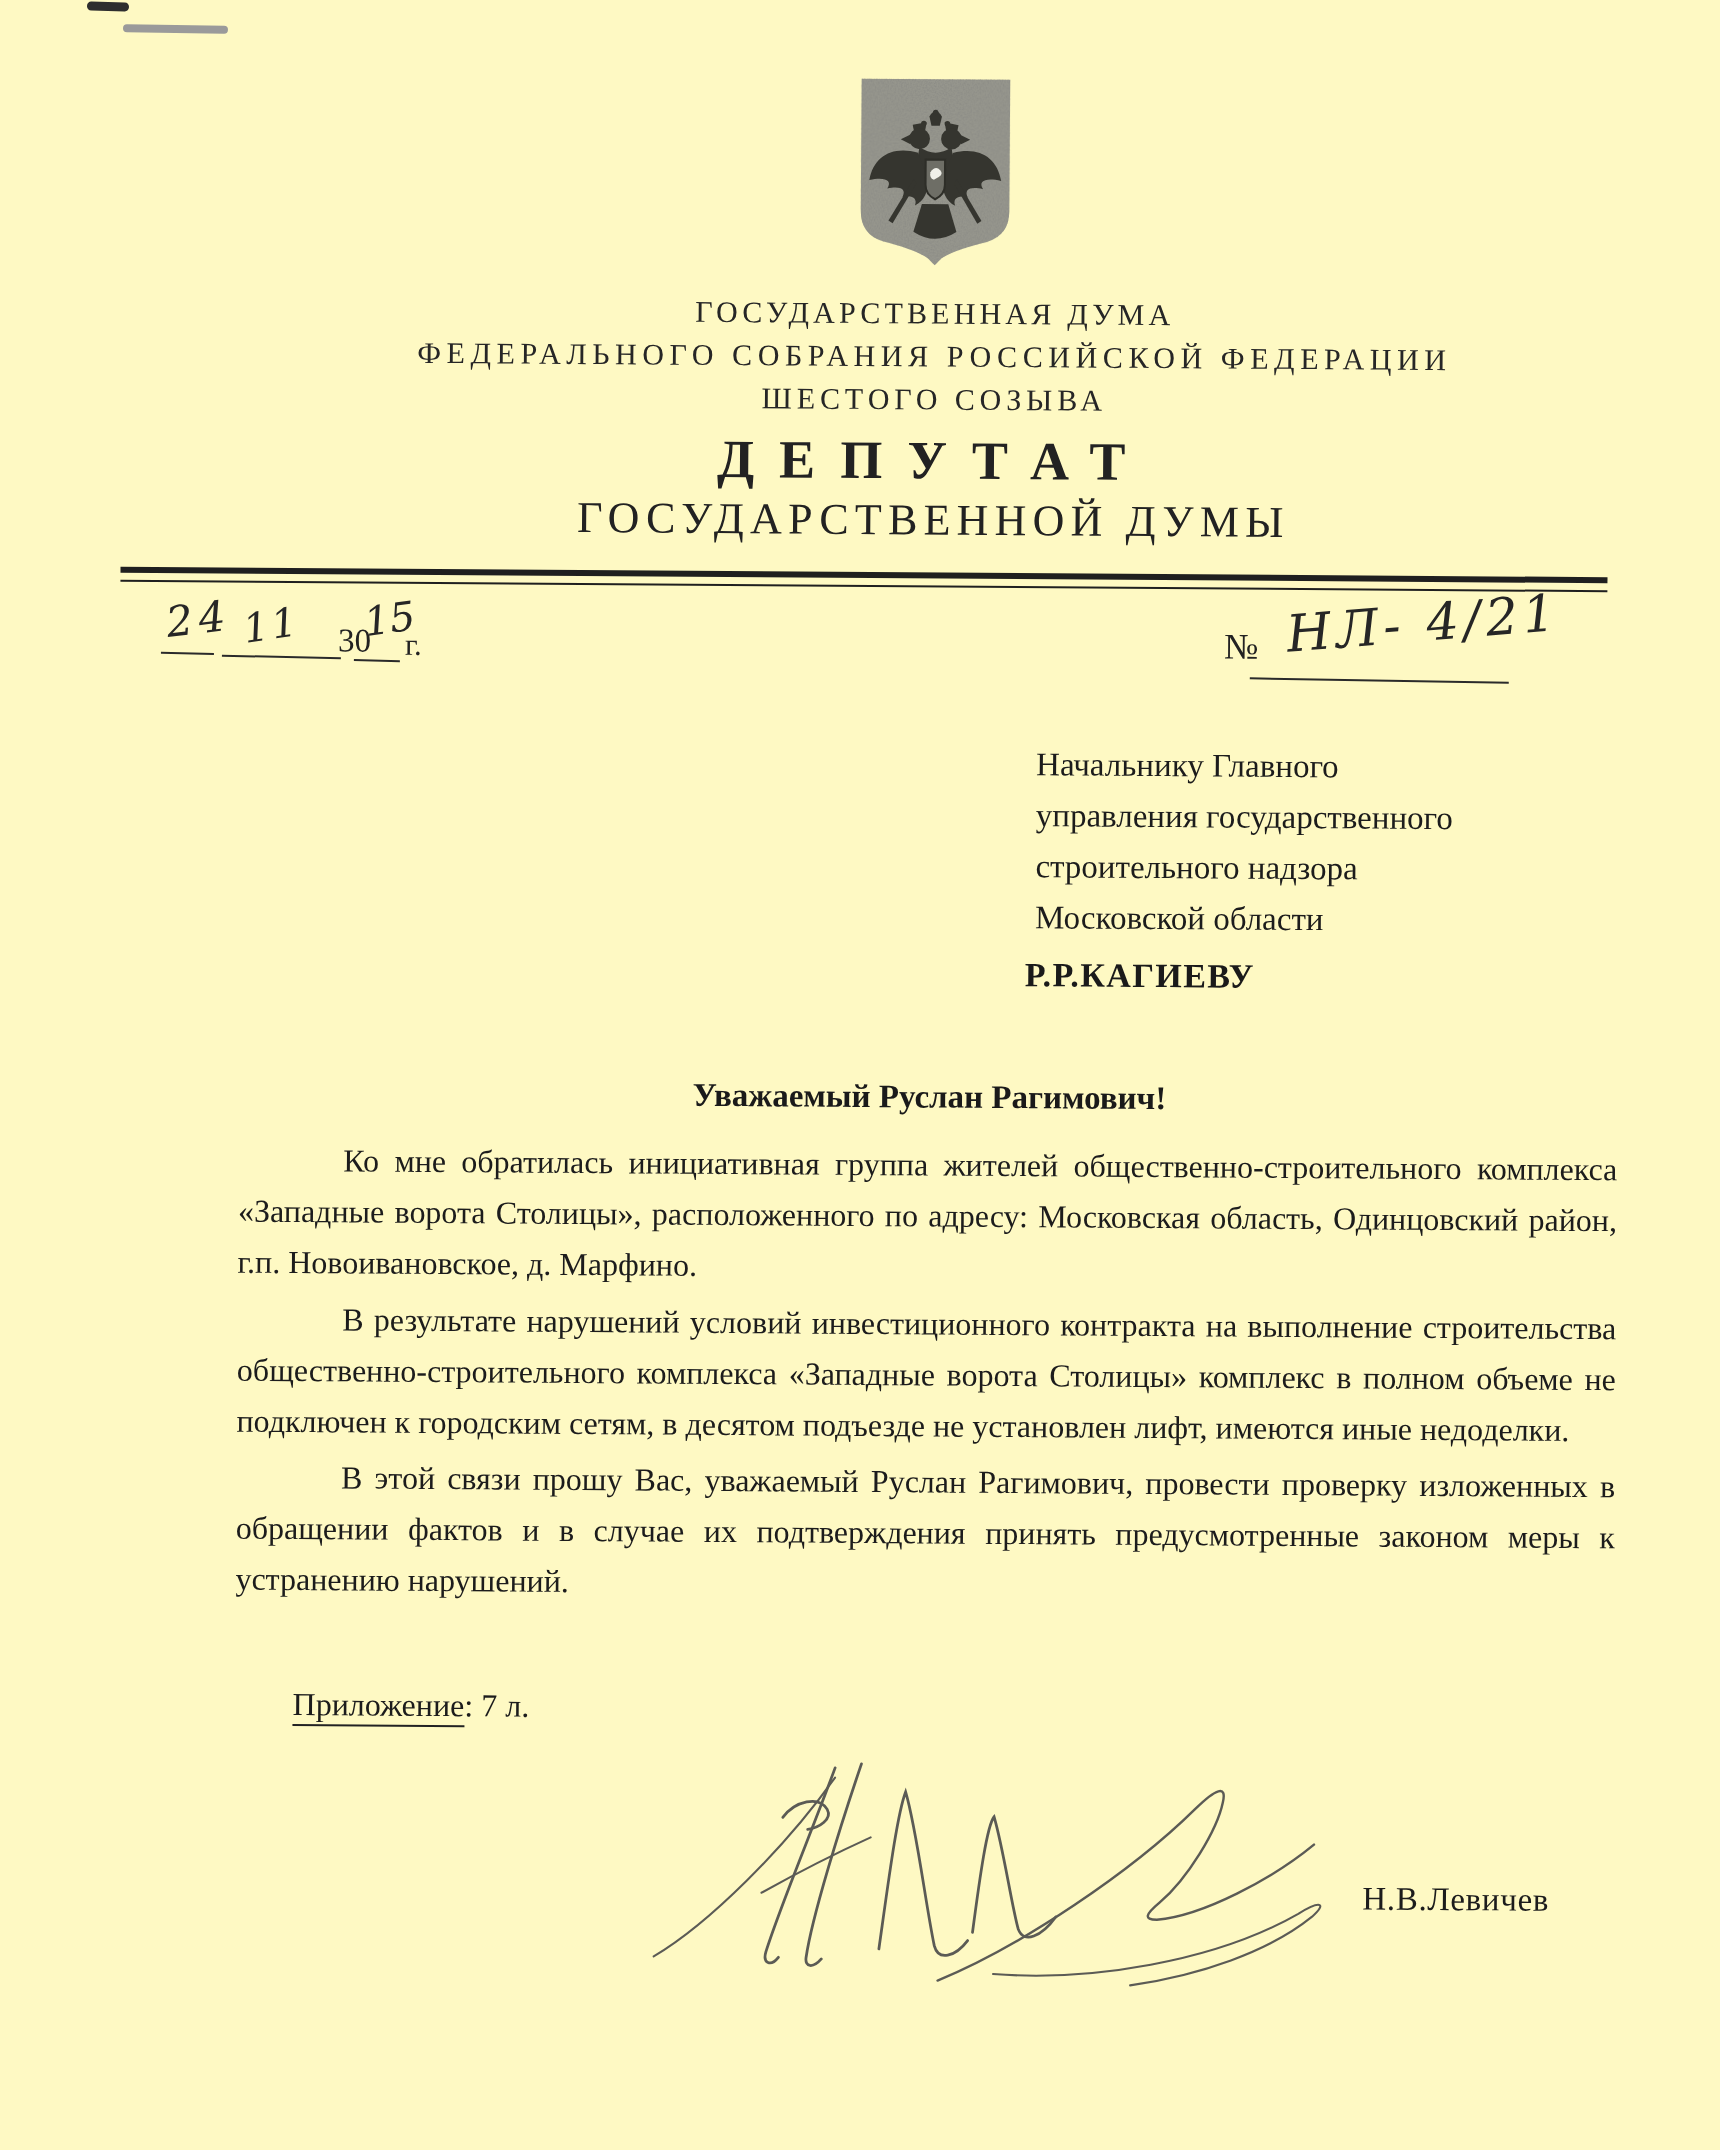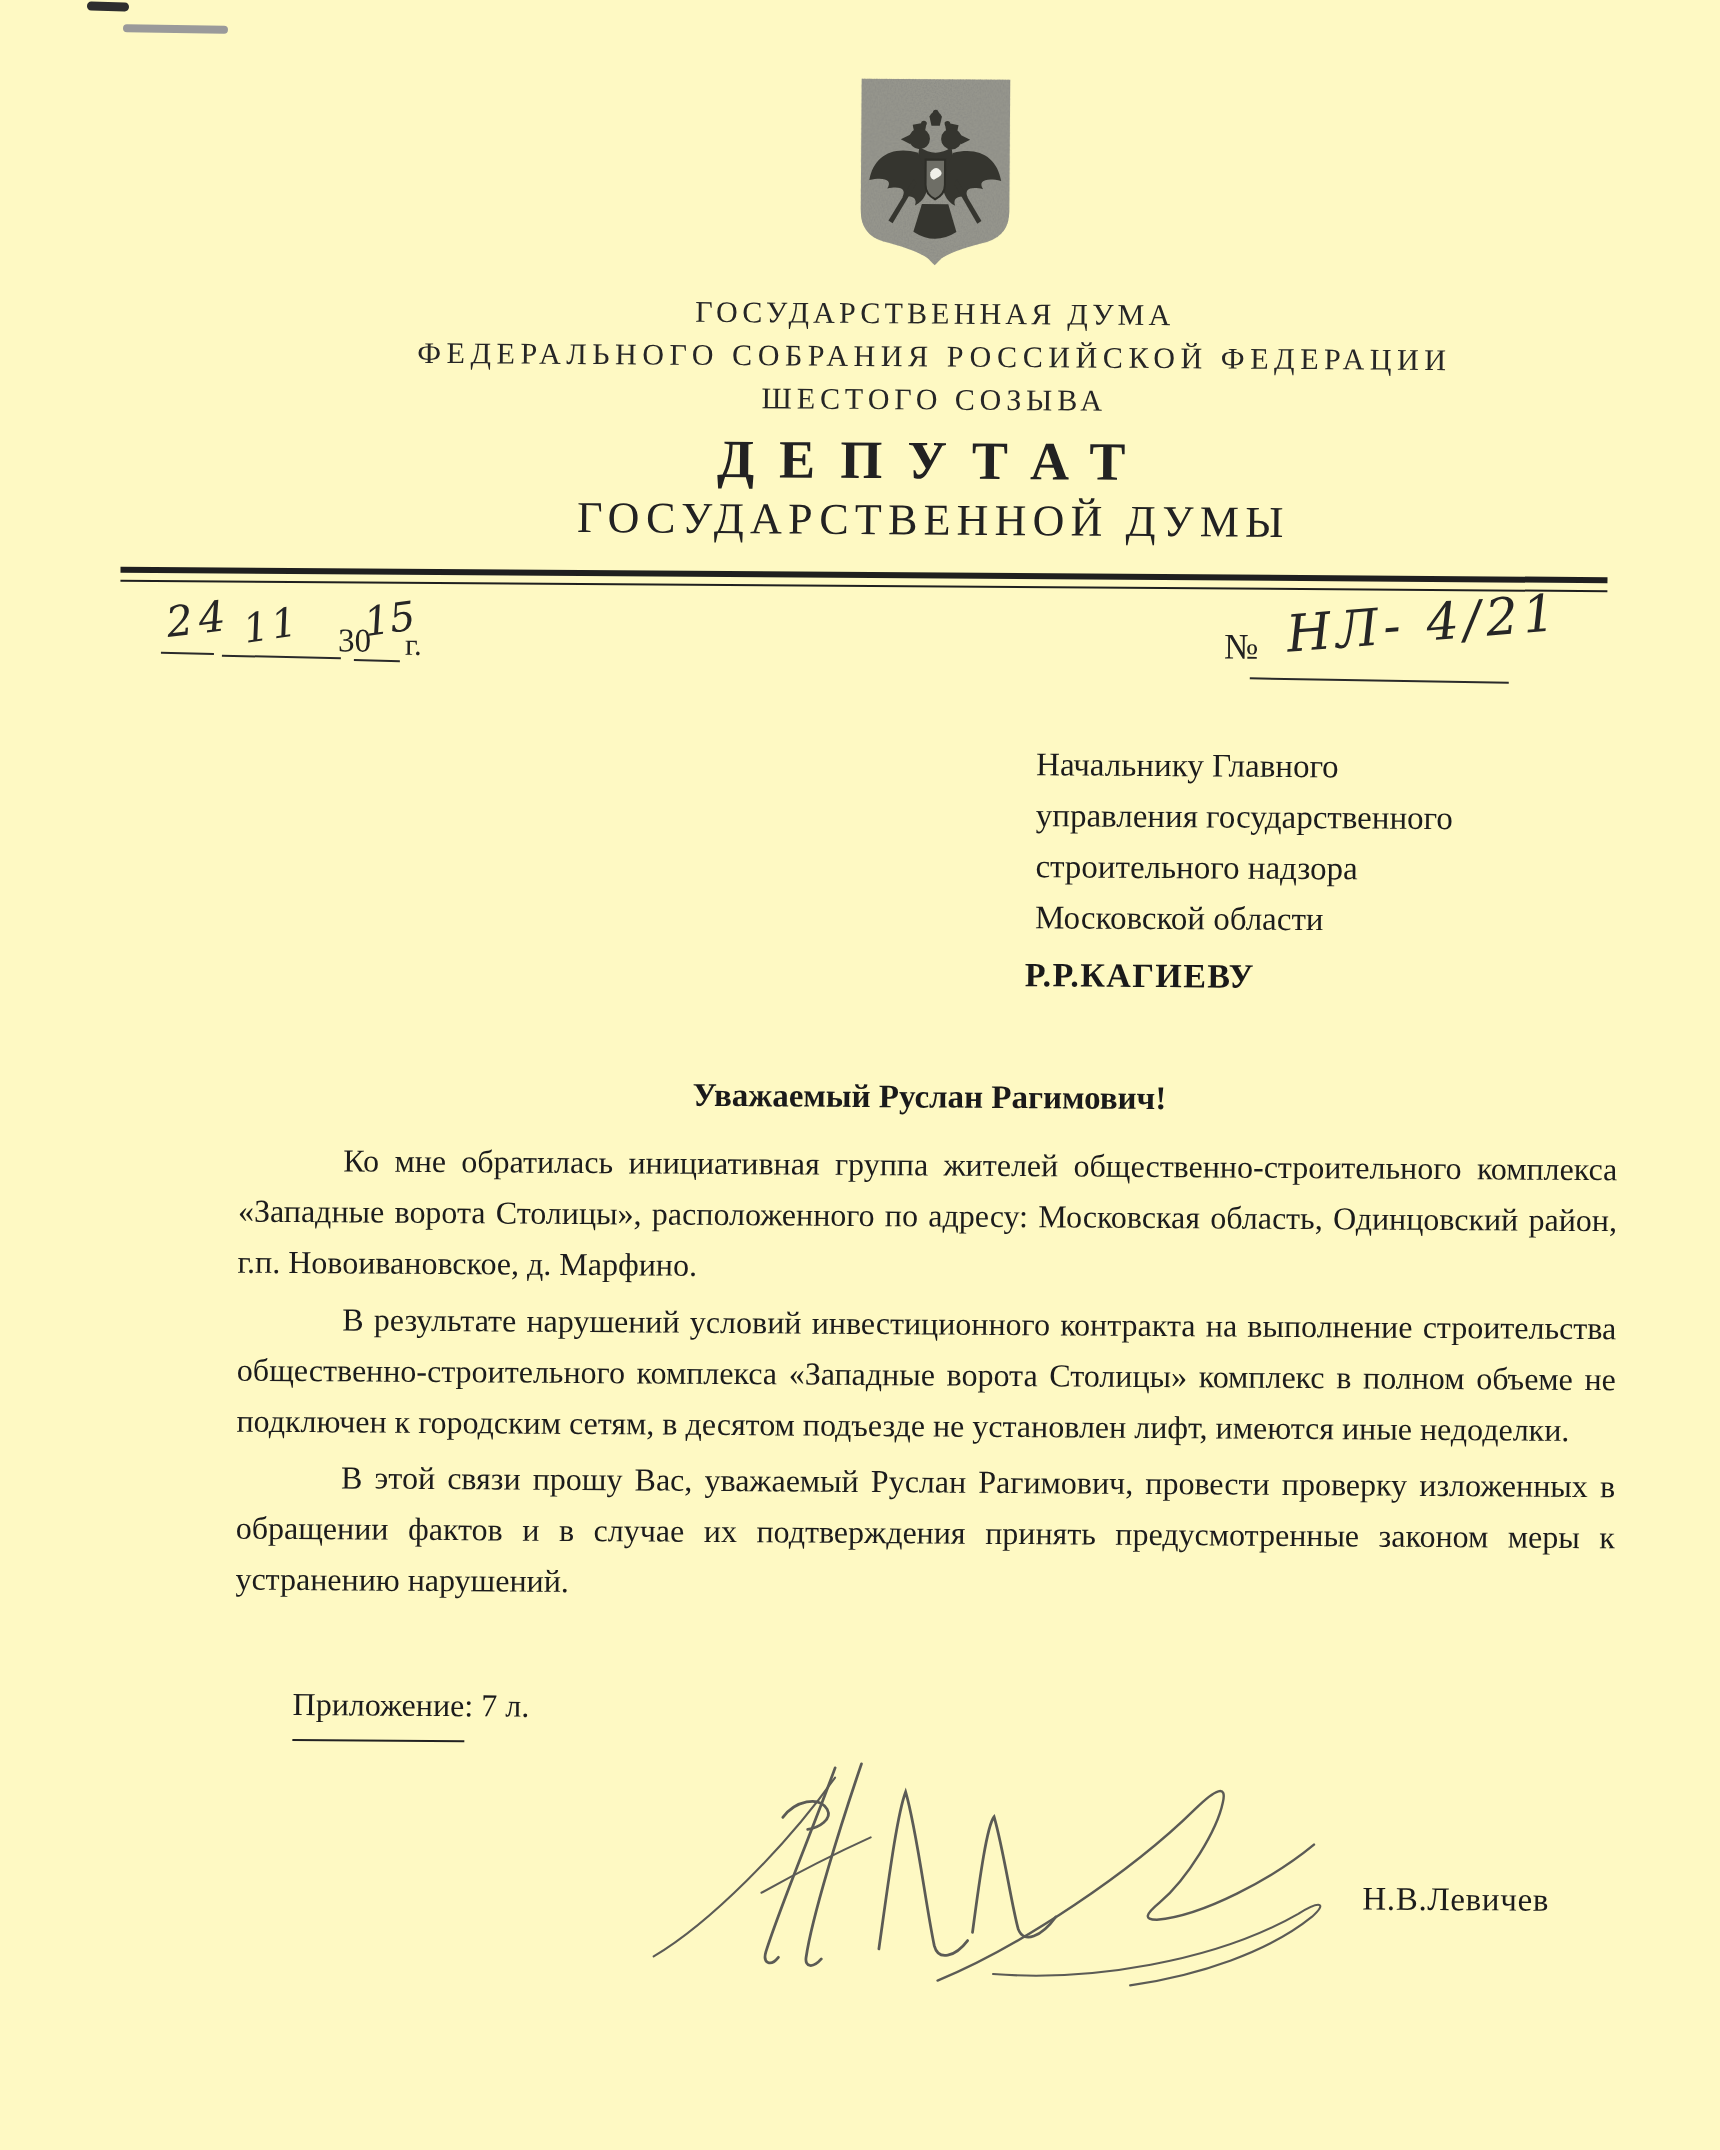--- a/index.html
+++ b/index.html
@@ -49,21 +49,21 @@
   .recipient-name{position:absolute;left:1024px;top:955px;font-size:34px;font-weight:bold;letter-spacing:1.4px;color:#1a1a1a;}
 
   
   .salutation{top:1078px;font-size:33px;font-weight:bold;color:#1a1a1a;}
   .body-text{position:absolute;left:239px;top:1139px;width:1379px;font-size:32px;line-height:51px;
              text-align:justify;color:#1c1c1c;}
   .body-text p{margin:0 0 5.6px 0;text-indent:105px;}
 
   
   .attachment{position:absolute;left:297px;top:1690px;font-size:32px;color:#1c1c1c;white-space:nowrap;}
-  .attachment .lbl{border-bottom:2.8px solid #222;padding-bottom:17px;margin-top:30px;}
+  .attachment .lbl{border-bottom:2.8px solid #222;padding-bottom:2px;margin-top:30px;}
 
   
   .signature{position:absolute;left:611px;top:1750px;width:735px;height:239px;}
   .signer{position:absolute;left:1368px;top:1877px;font-size:33px;letter-spacing:0.7px;color:#1c1c1c;white-space:nowrap;}
 </style>
 </head>
 <body>
 
 <div class="page">
 

